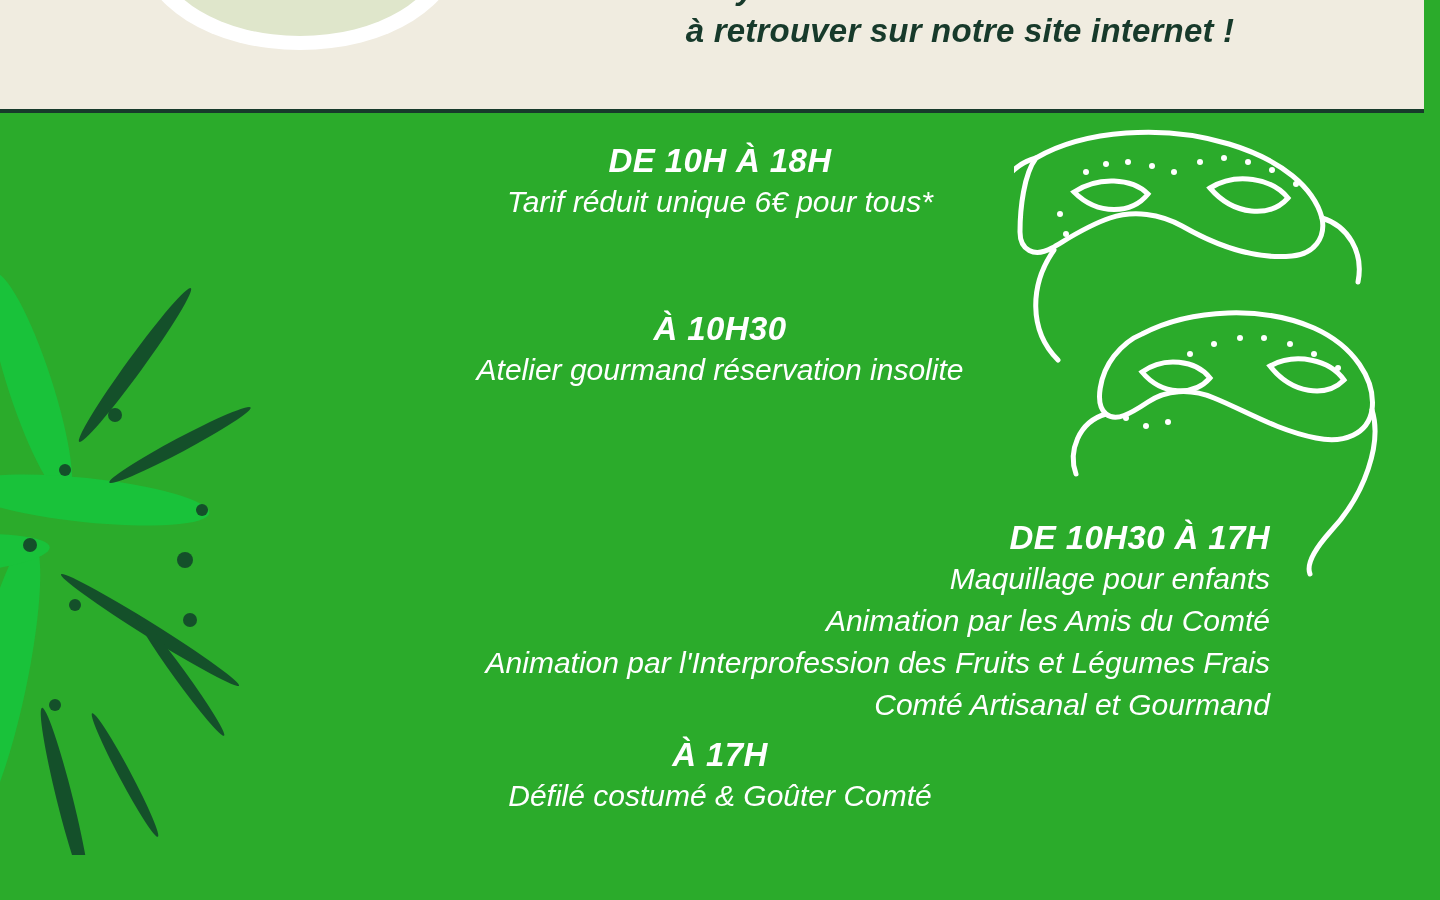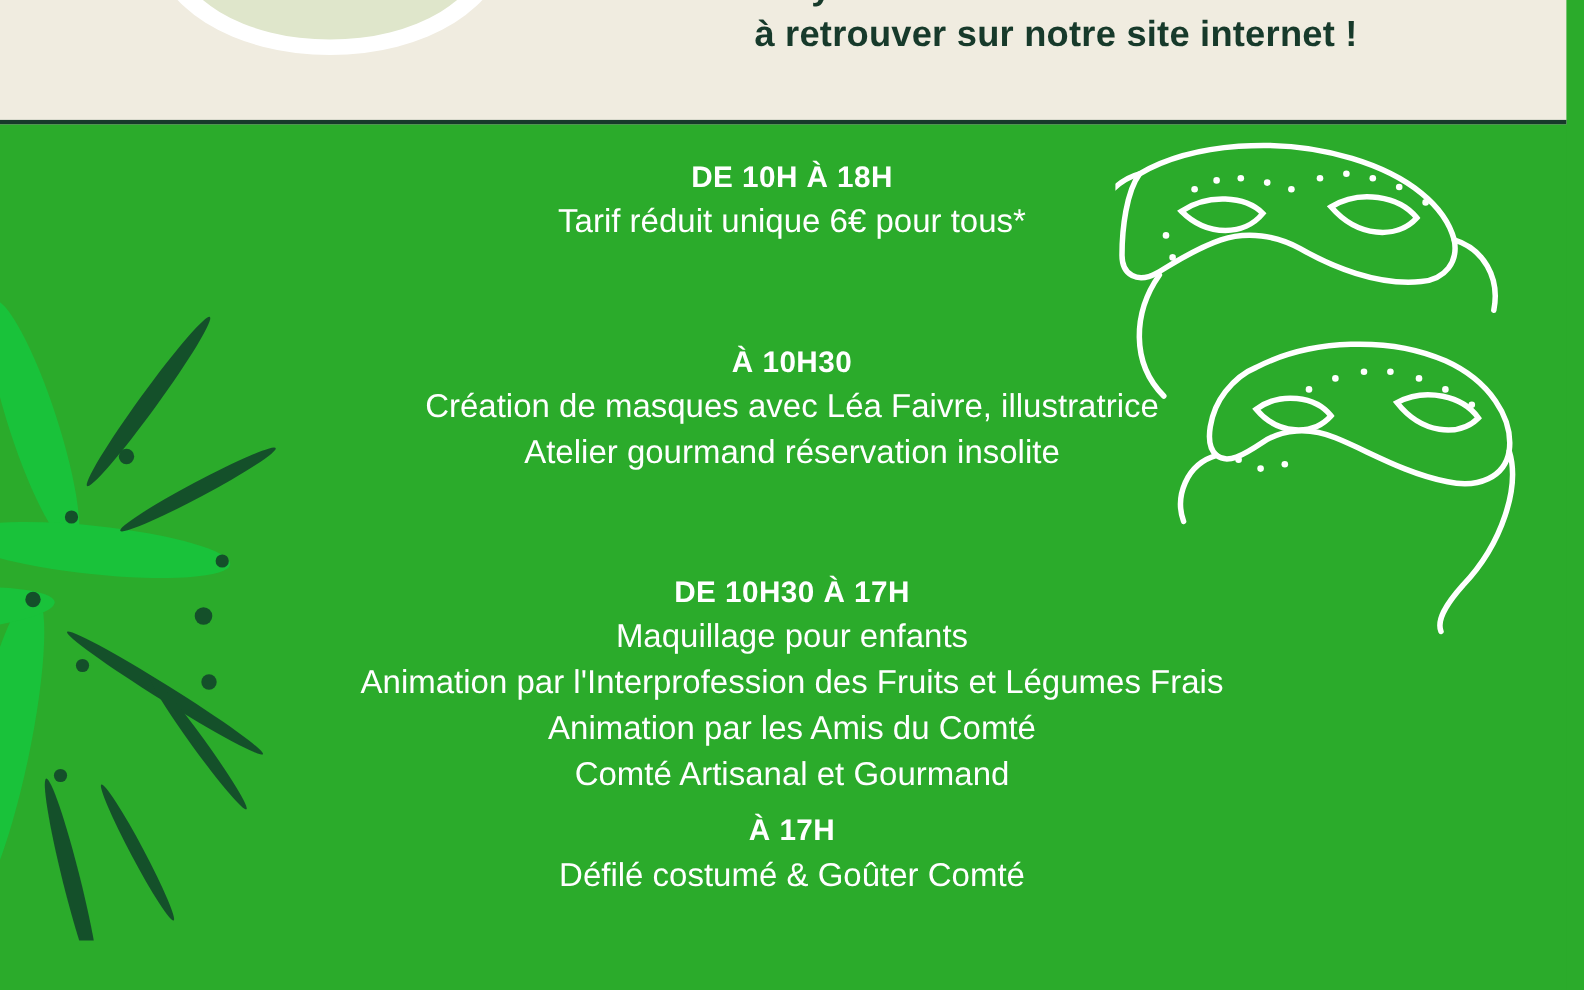--- a/index.html
+++ b/index.html
@@ -12,20 +12,21 @@
     overflow: hidden;
     font-family: "Liberation Sans", sans-serif;
     background: #2bab2b;
   }
   .poster {
     position: relative;
     width: 1424px;
     height: 900px;
     overflow: hidden;
     background: #2bab2b;
+    font-style: italic;
   }
 
   
   .top-band {
     position: absolute;
     left: 0;
     top: 0;
     width: 1440px;
     height: 113px;
     background: #f0ece0;
@@ -106,32 +107,32 @@
     color: #ffffff;
     text-align: center;
     overflow: hidden;
   }
   .block {
     margin: 0;
     padding: 0;
   }
   .block-time {
     font-weight: bold;
-    font-size: 27px;
+    font-size: 33px;
     letter-spacing: 0.4px;
     line-height: 40px;
   }
   .block-line {
     font-size: 30px;
     line-height: 42px;
     font-weight: 400;
   }
   .b1 { position: absolute; left: 220px; top: 28px; width: 1000px; }
   .b2 { position: absolute; left: 220px; top: 196px; width: 1000px; }
-  .b3 { position: absolute; left: 170px; top: 405px; width: 1100px; }
+  .b3 { position: absolute; left: 170px; top: 405px; width: 1100px; text-align: right; }
   .b4 { position: absolute; left: 220px; top: 622px; width: 1000px; }
 </style>
 </head>
 <body>
 
 <div class="poster">
 
   <div class="top-band">
     <div class="top-band-inner">
 
@@ -227,29 +228,28 @@
 
   <div class="program">
 
     <div class="block b1">
       <div class="block-time">DE  10H À 18H</div>
       <div class="block-line">Tarif réduit unique 6€ pour tous*</div>
     </div>
 
     <div class="block b2">
       <div class="block-time">À 10H30</div>
-      <div class="block-line">Création de masques avec Léa Faivre, illustratrice</div>
       <div class="block-line">Atelier gourmand réservation insolite</div>
     </div>
 
     <div class="block b3">
       <div class="block-time">DE 10H30 À 17H</div>
       <div class="block-line">Maquillage pour enfants</div>
+      <div class="block-line">Animation par les Amis du Comté</div>
       <div class="block-line">Animation par l'Interprofession des Fruits et Légumes Frais</div>
-      <div class="block-line">Animation par les Amis du Comté</div>
       <div class="block-line">Comté Artisanal et Gourmand</div>
     </div>
 
     <div class="block b4">
       <div class="block-time">À 17H</div>
       <div class="block-line">Défilé costumé &amp; Goûter Comté</div>
     </div>
 
   </div>
 

